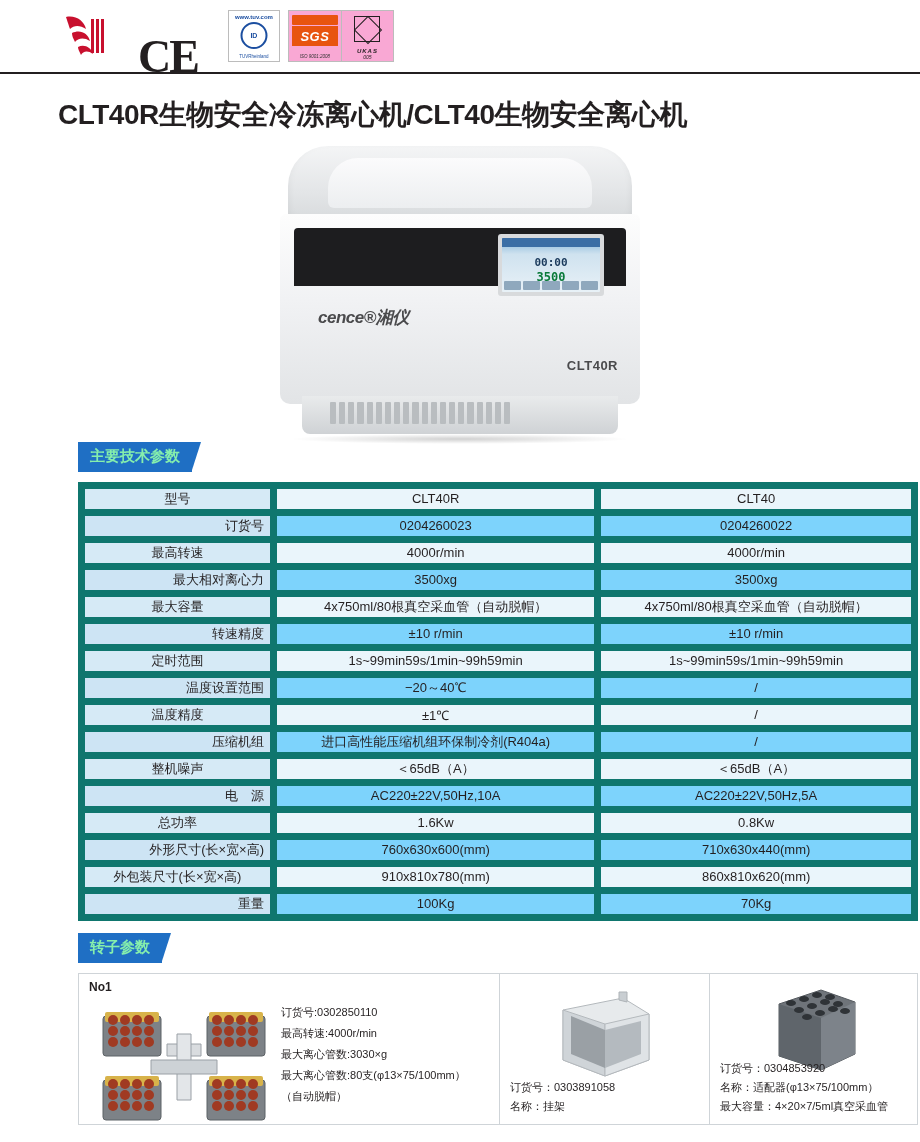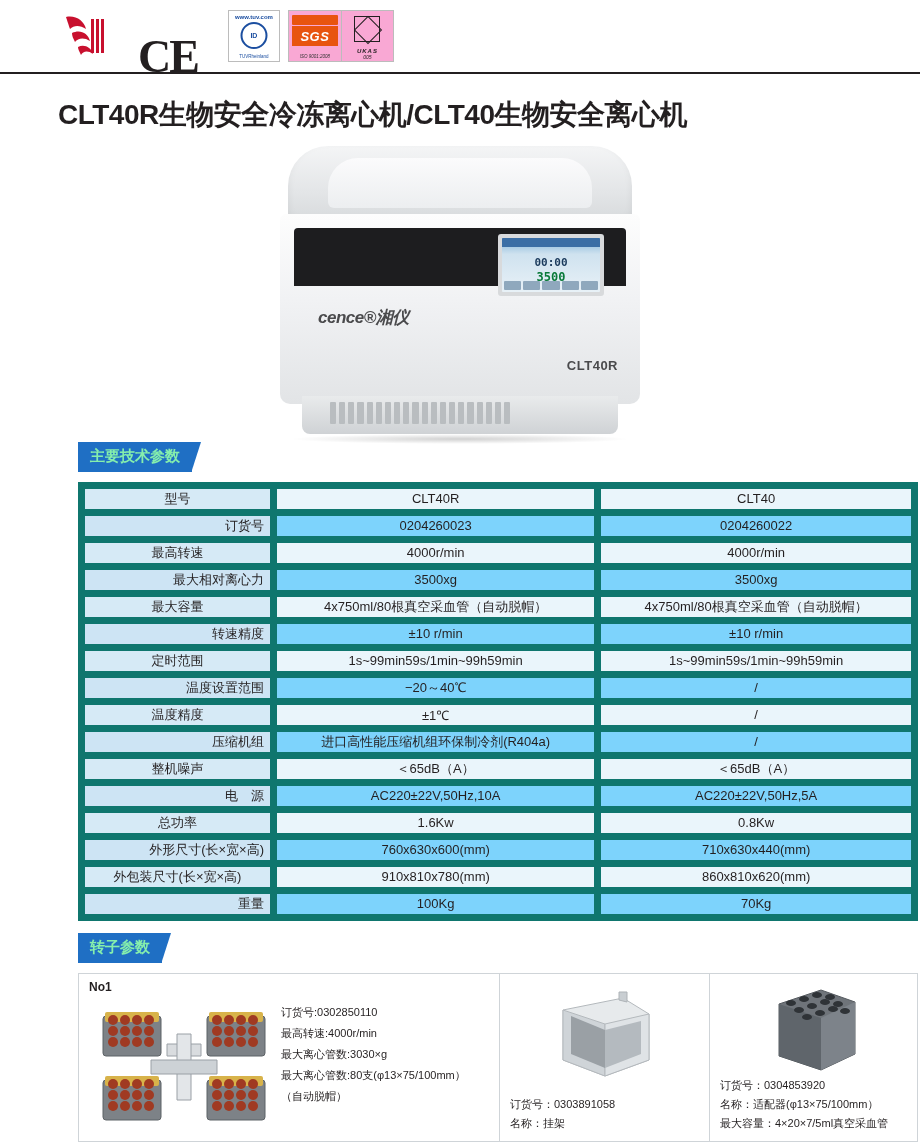--- a/index.html
+++ b/index.html
@@ -341,21 +341,21 @@
   tr.alt td.lbl { background: #cde4f4; text-align: right; }
   tr.alt td.val { background: #7dd3fc; }
 
   
   .rotor-row {
     display: flex;
     margin: 10px 0 0 78px;
     width: 840px;
     border: 1px solid #cfd4d8;
     box-sizing: border-box;
-    height: 169px;
+    height: 152px;
   }
   .rotor-cell {
     box-sizing: border-box;
     position: relative;
     padding: 8px;
   }
   .rotor-cell + .rotor-cell { border-left: 1px solid #cfd4d8; }
   .rc1 { width: 420px; display: flex; }
   .rc2 { width: 210px; }
   .rc3 { width: 208px; }

